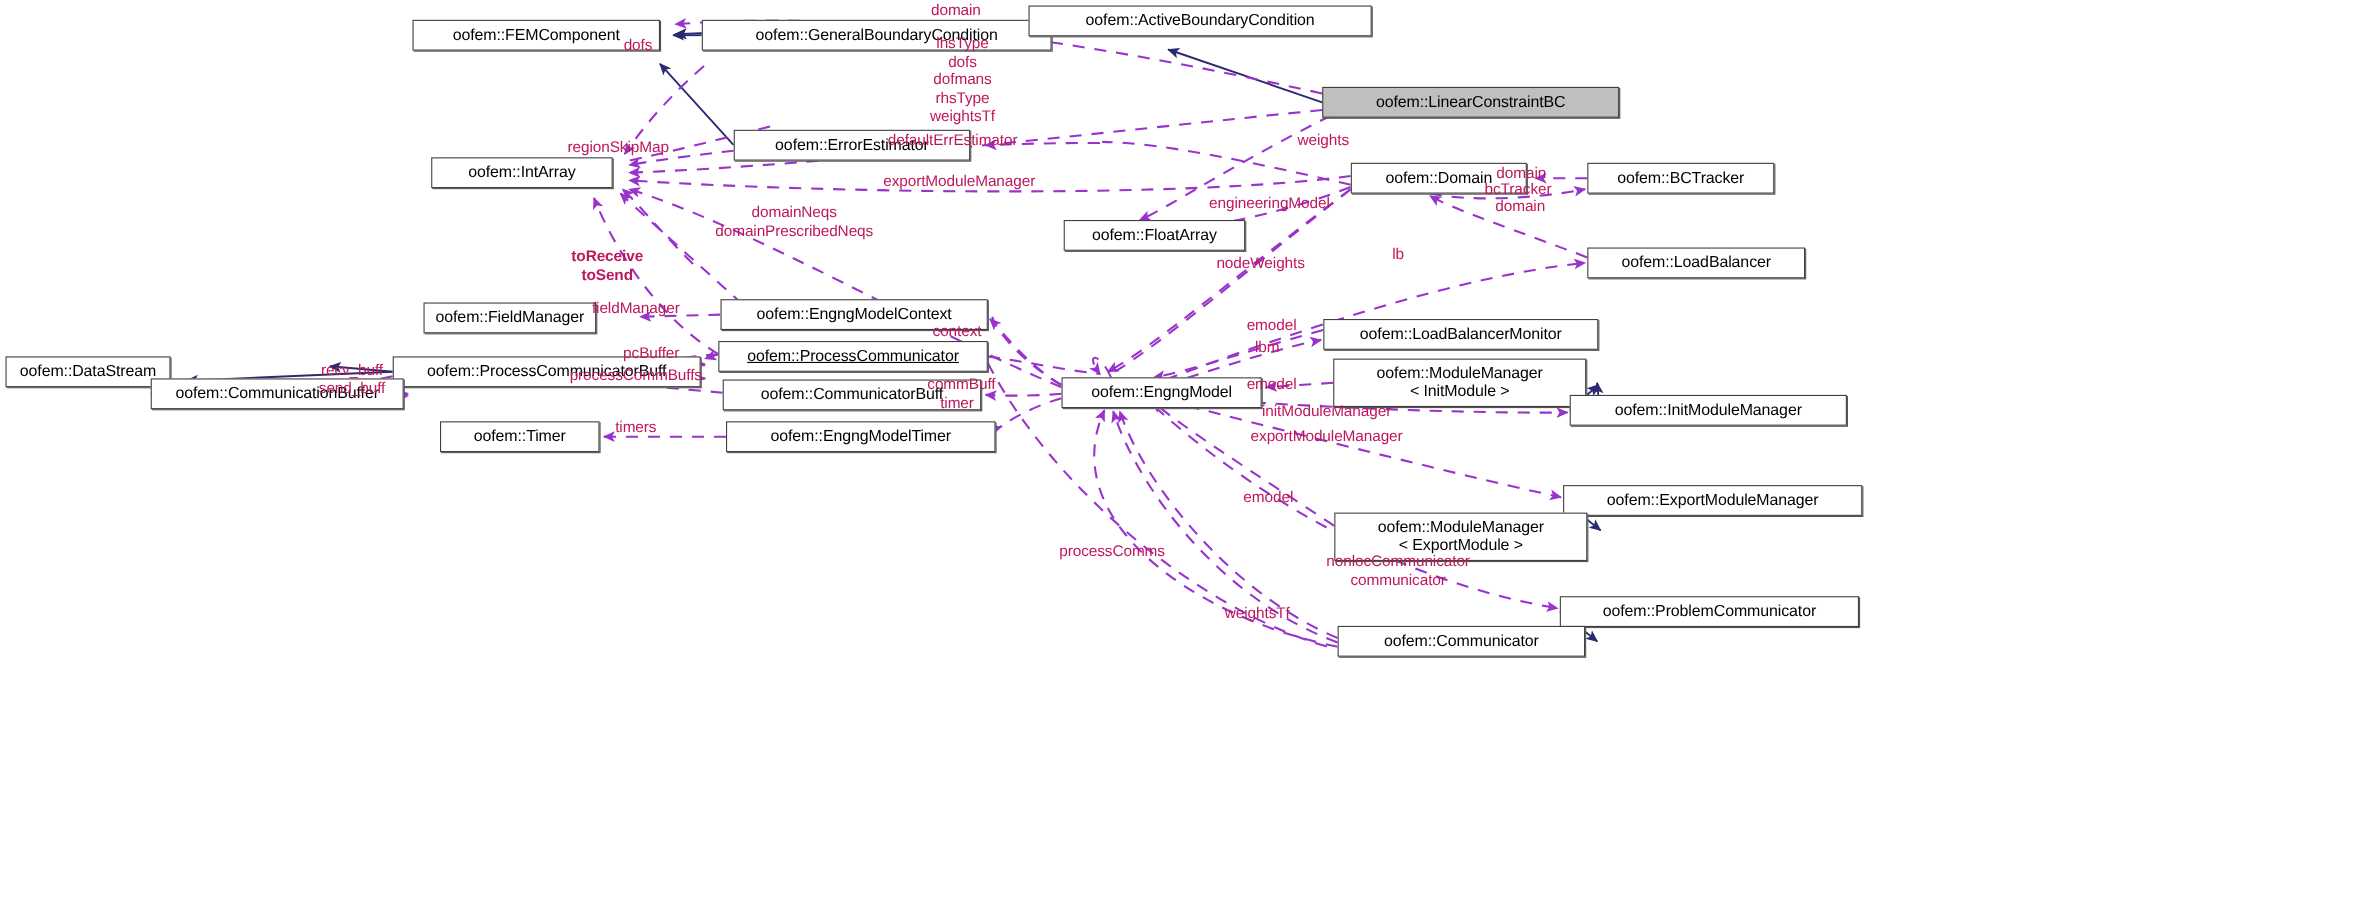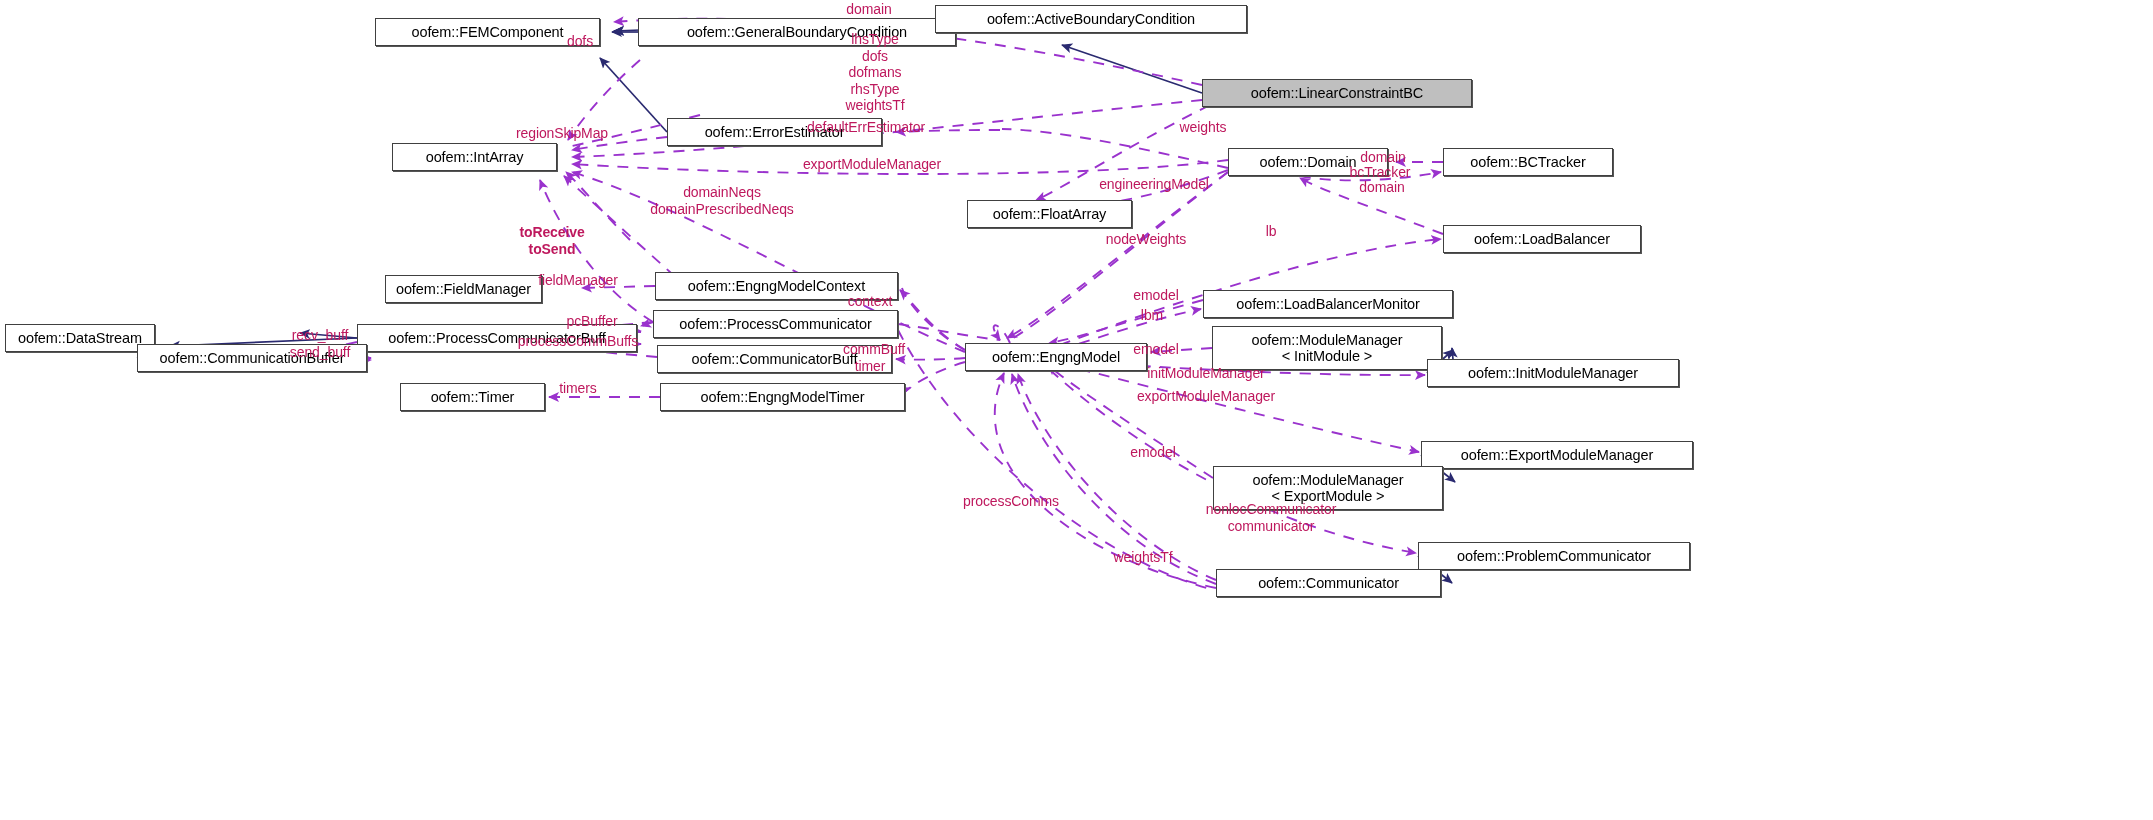--- a/index.html
+++ b/index.html
@@ -178,21 +178,21 @@
       <div class="node" style="left: 392px; top: 143px; width: 165px; height: 28px;"><span>oofem::IntArray</span></div>
       <div class="node" style="left: 1228px; top: 148px; width: 160px; height: 28px;"><span>oofem::Domain</span></div>
       <div class="node" style="left: 1443px; top: 148px; width: 170px; height: 28px;"><span>oofem::BCTracker</span></div>
       <div class="node" style="left: 967px; top: 200px; width: 165px; height: 28px;"><span>oofem::FloatArray</span></div>
       <div class="node" style="left: 1443px; top: 225px; width: 198px; height: 28px;"><span>oofem::LoadBalancer</span></div>
       <div class="node" style="left: 385px; top: 275px; width: 157px; height: 28px;"><span>oofem::FieldManager</span></div>
       <div class="node" style="left: 655px; top: 272px; width: 243px; height: 28px;"><span>oofem::EngngModelContext</span></div>
       <div class="node" style="left: 1203px; top: 290px; width: 250px; height: 28px;"><span>oofem::LoadBalancerMonitor</span></div>
       <div class="node" style="left: 5px; top: 324px; width: 150px; height: 28px;"><span>oofem::DataStream</span></div>
       <div class="node" style="left: 357px; top: 324px; width: 280px; height: 28px;"><span>oofem::ProcessCommunicatorBuff</span></div>
-      <div class="node" style="left: 653px; top: 310px; width: 245px; height: 28px;"><span>oofem::ProcessCommunicator</span></div>
+      <div class="node" style="left: 653px; top: 310px; width: 245px; height: 28px; text-decoration: underline;"><span>oofem::ProcessCommunicator</span></div>
       <div class="node" style="left: 1212px; top: 326px; width: 230px; height: 44px;"><span>oofem::ModuleManager
 &lt; InitModule &gt;</span></div>
       <div class="node" style="left: 137px; top: 344px; width: 230px; height: 28px;"><span>oofem::CommunicationBuffer</span></div>
       <div class="node" style="left: 965px; top: 343px; width: 182px; height: 28px;"><span>oofem::EngngModel</span></div>
       <div class="node" style="left: 657px; top: 345px; width: 235px; height: 28px;"><span>oofem::CommunicatorBuff</span></div>
       <div class="node" style="left: 1427px; top: 359px; width: 252px; height: 28px;"><span>oofem::InitModuleManager</span></div>
       <div class="node" style="left: 400px; top: 383px; width: 145px; height: 28px;"><span>oofem::Timer</span></div>
       <div class="node" style="left: 660px; top: 383px; width: 245px; height: 28px;"><span>oofem::EngngModelTimer</span></div>
       <div class="node" style="left: 1421px; top: 441px; width: 272px; height: 28px;"><span>oofem::ExportModuleManager</span></div>
       <div class="node" style="left: 1213px; top: 466px; width: 230px; height: 44px;"><span>oofem::ModuleManager

